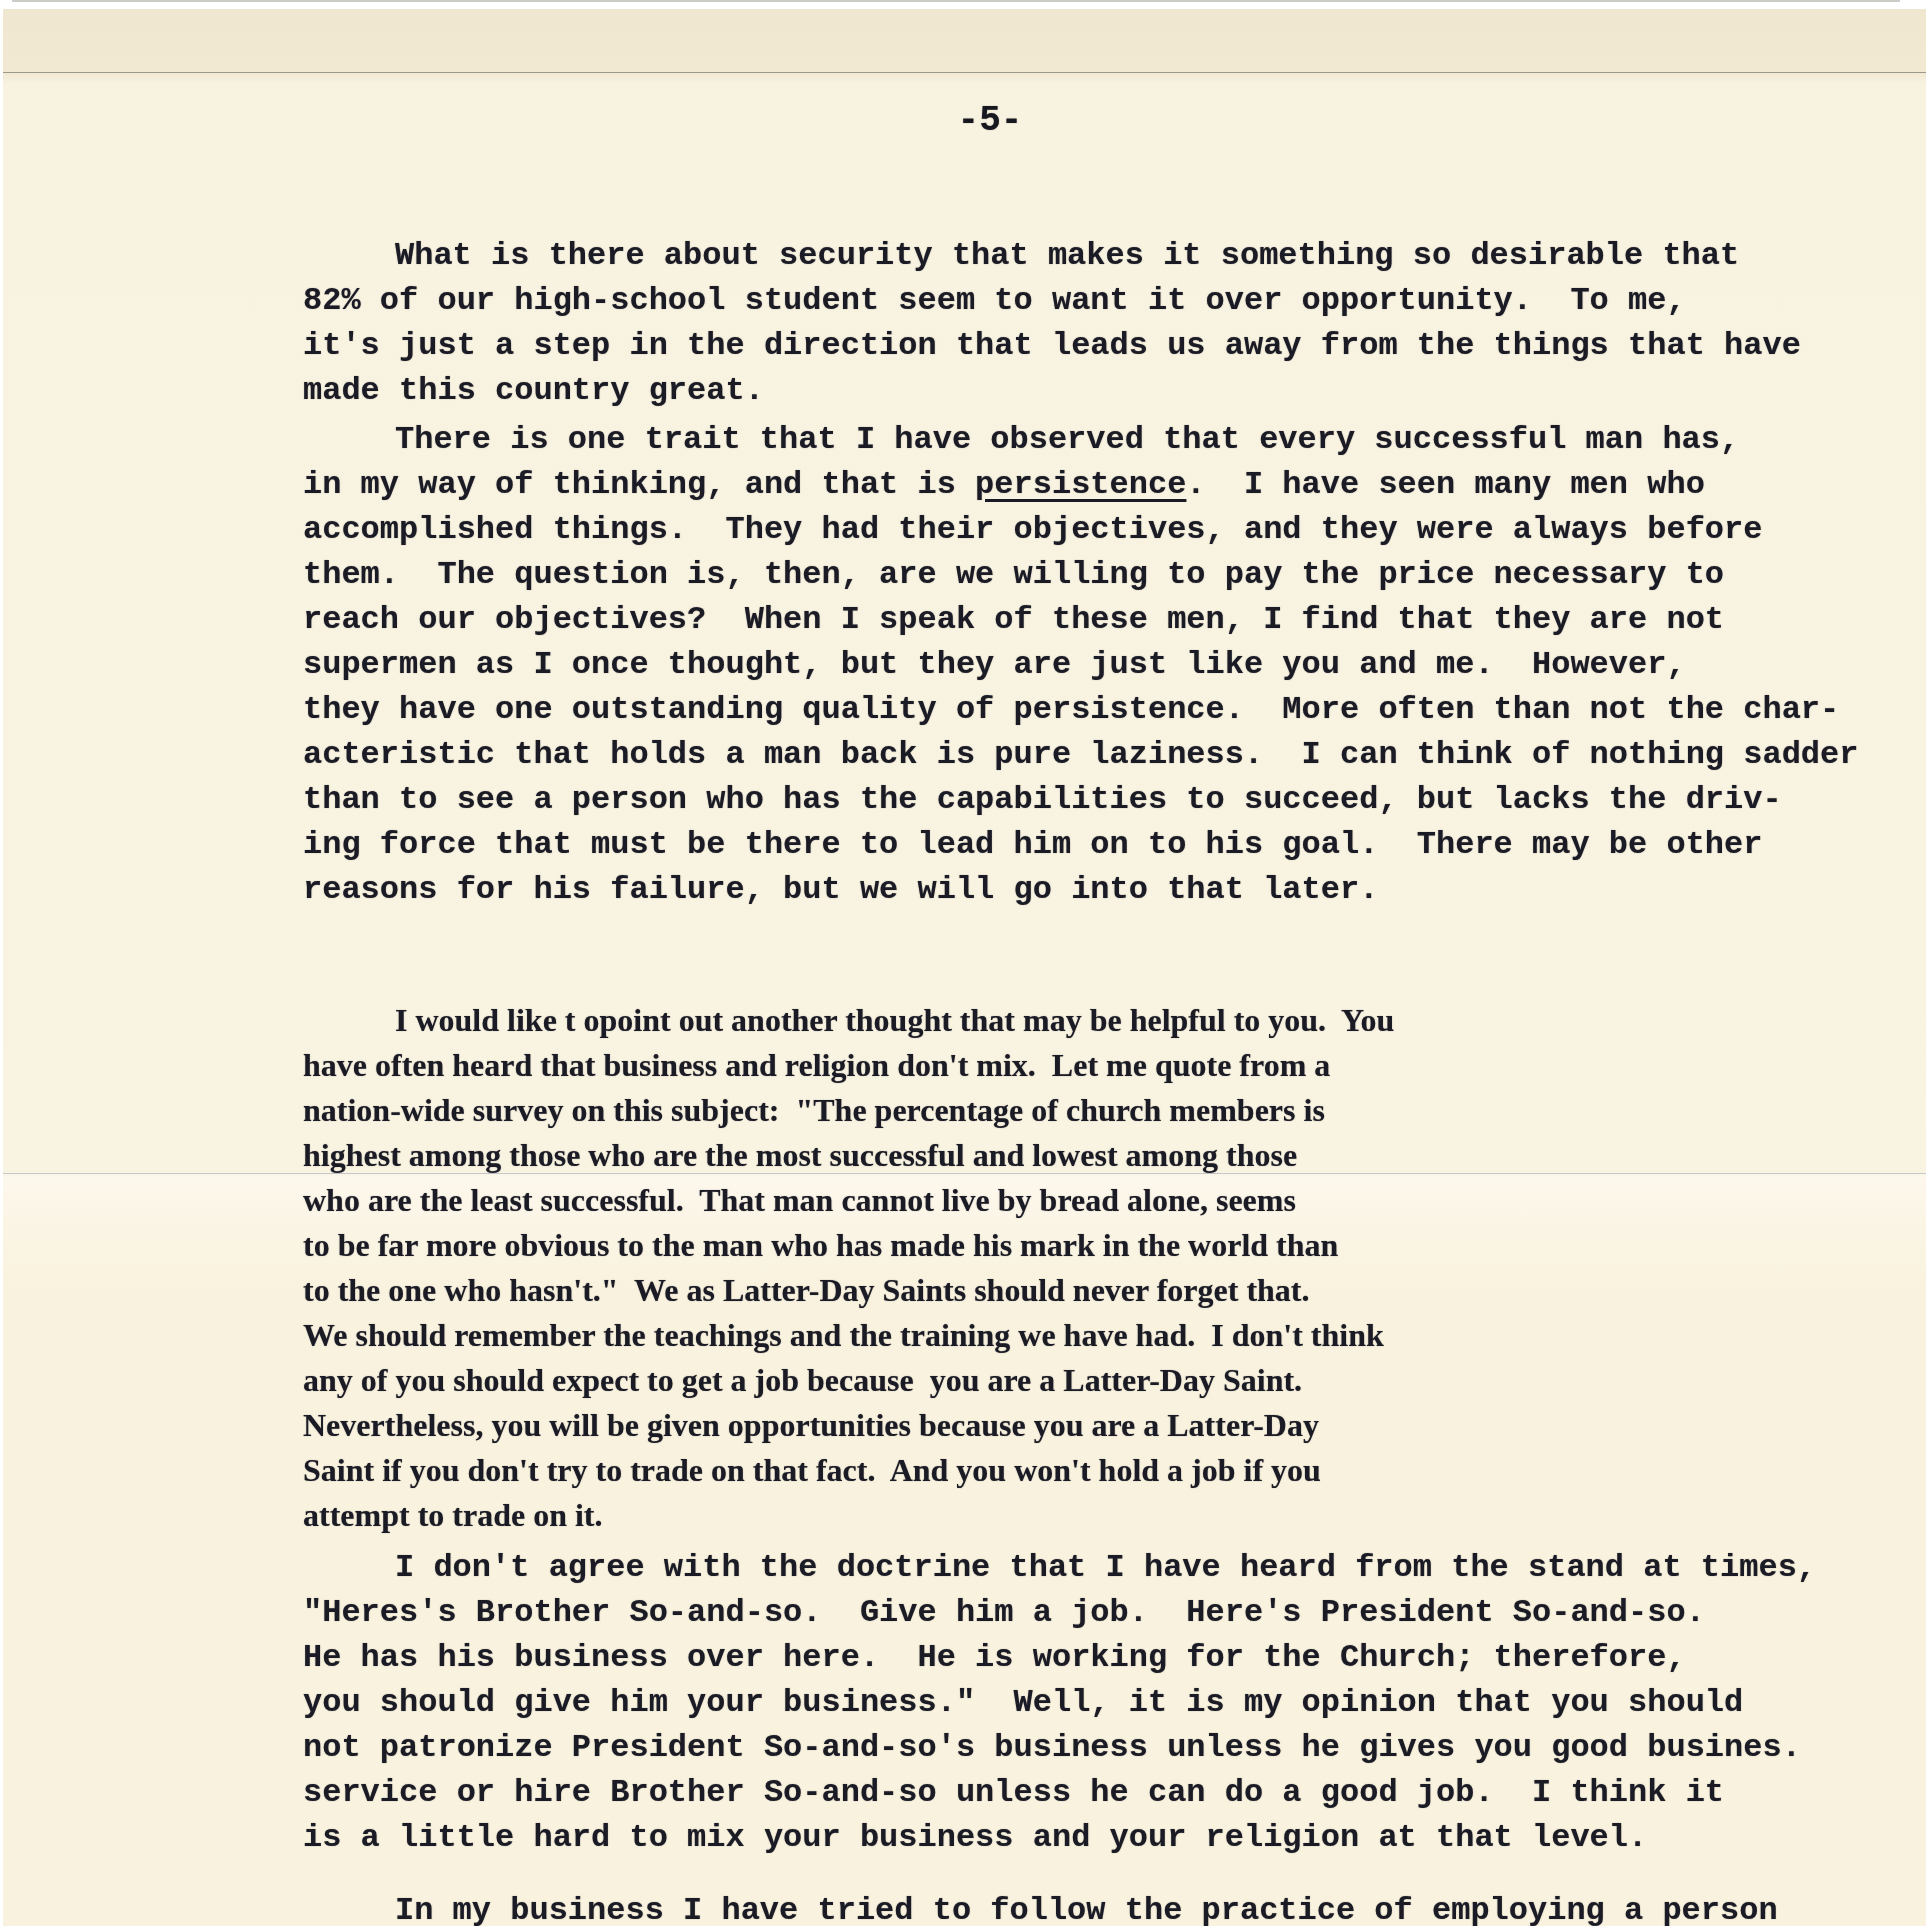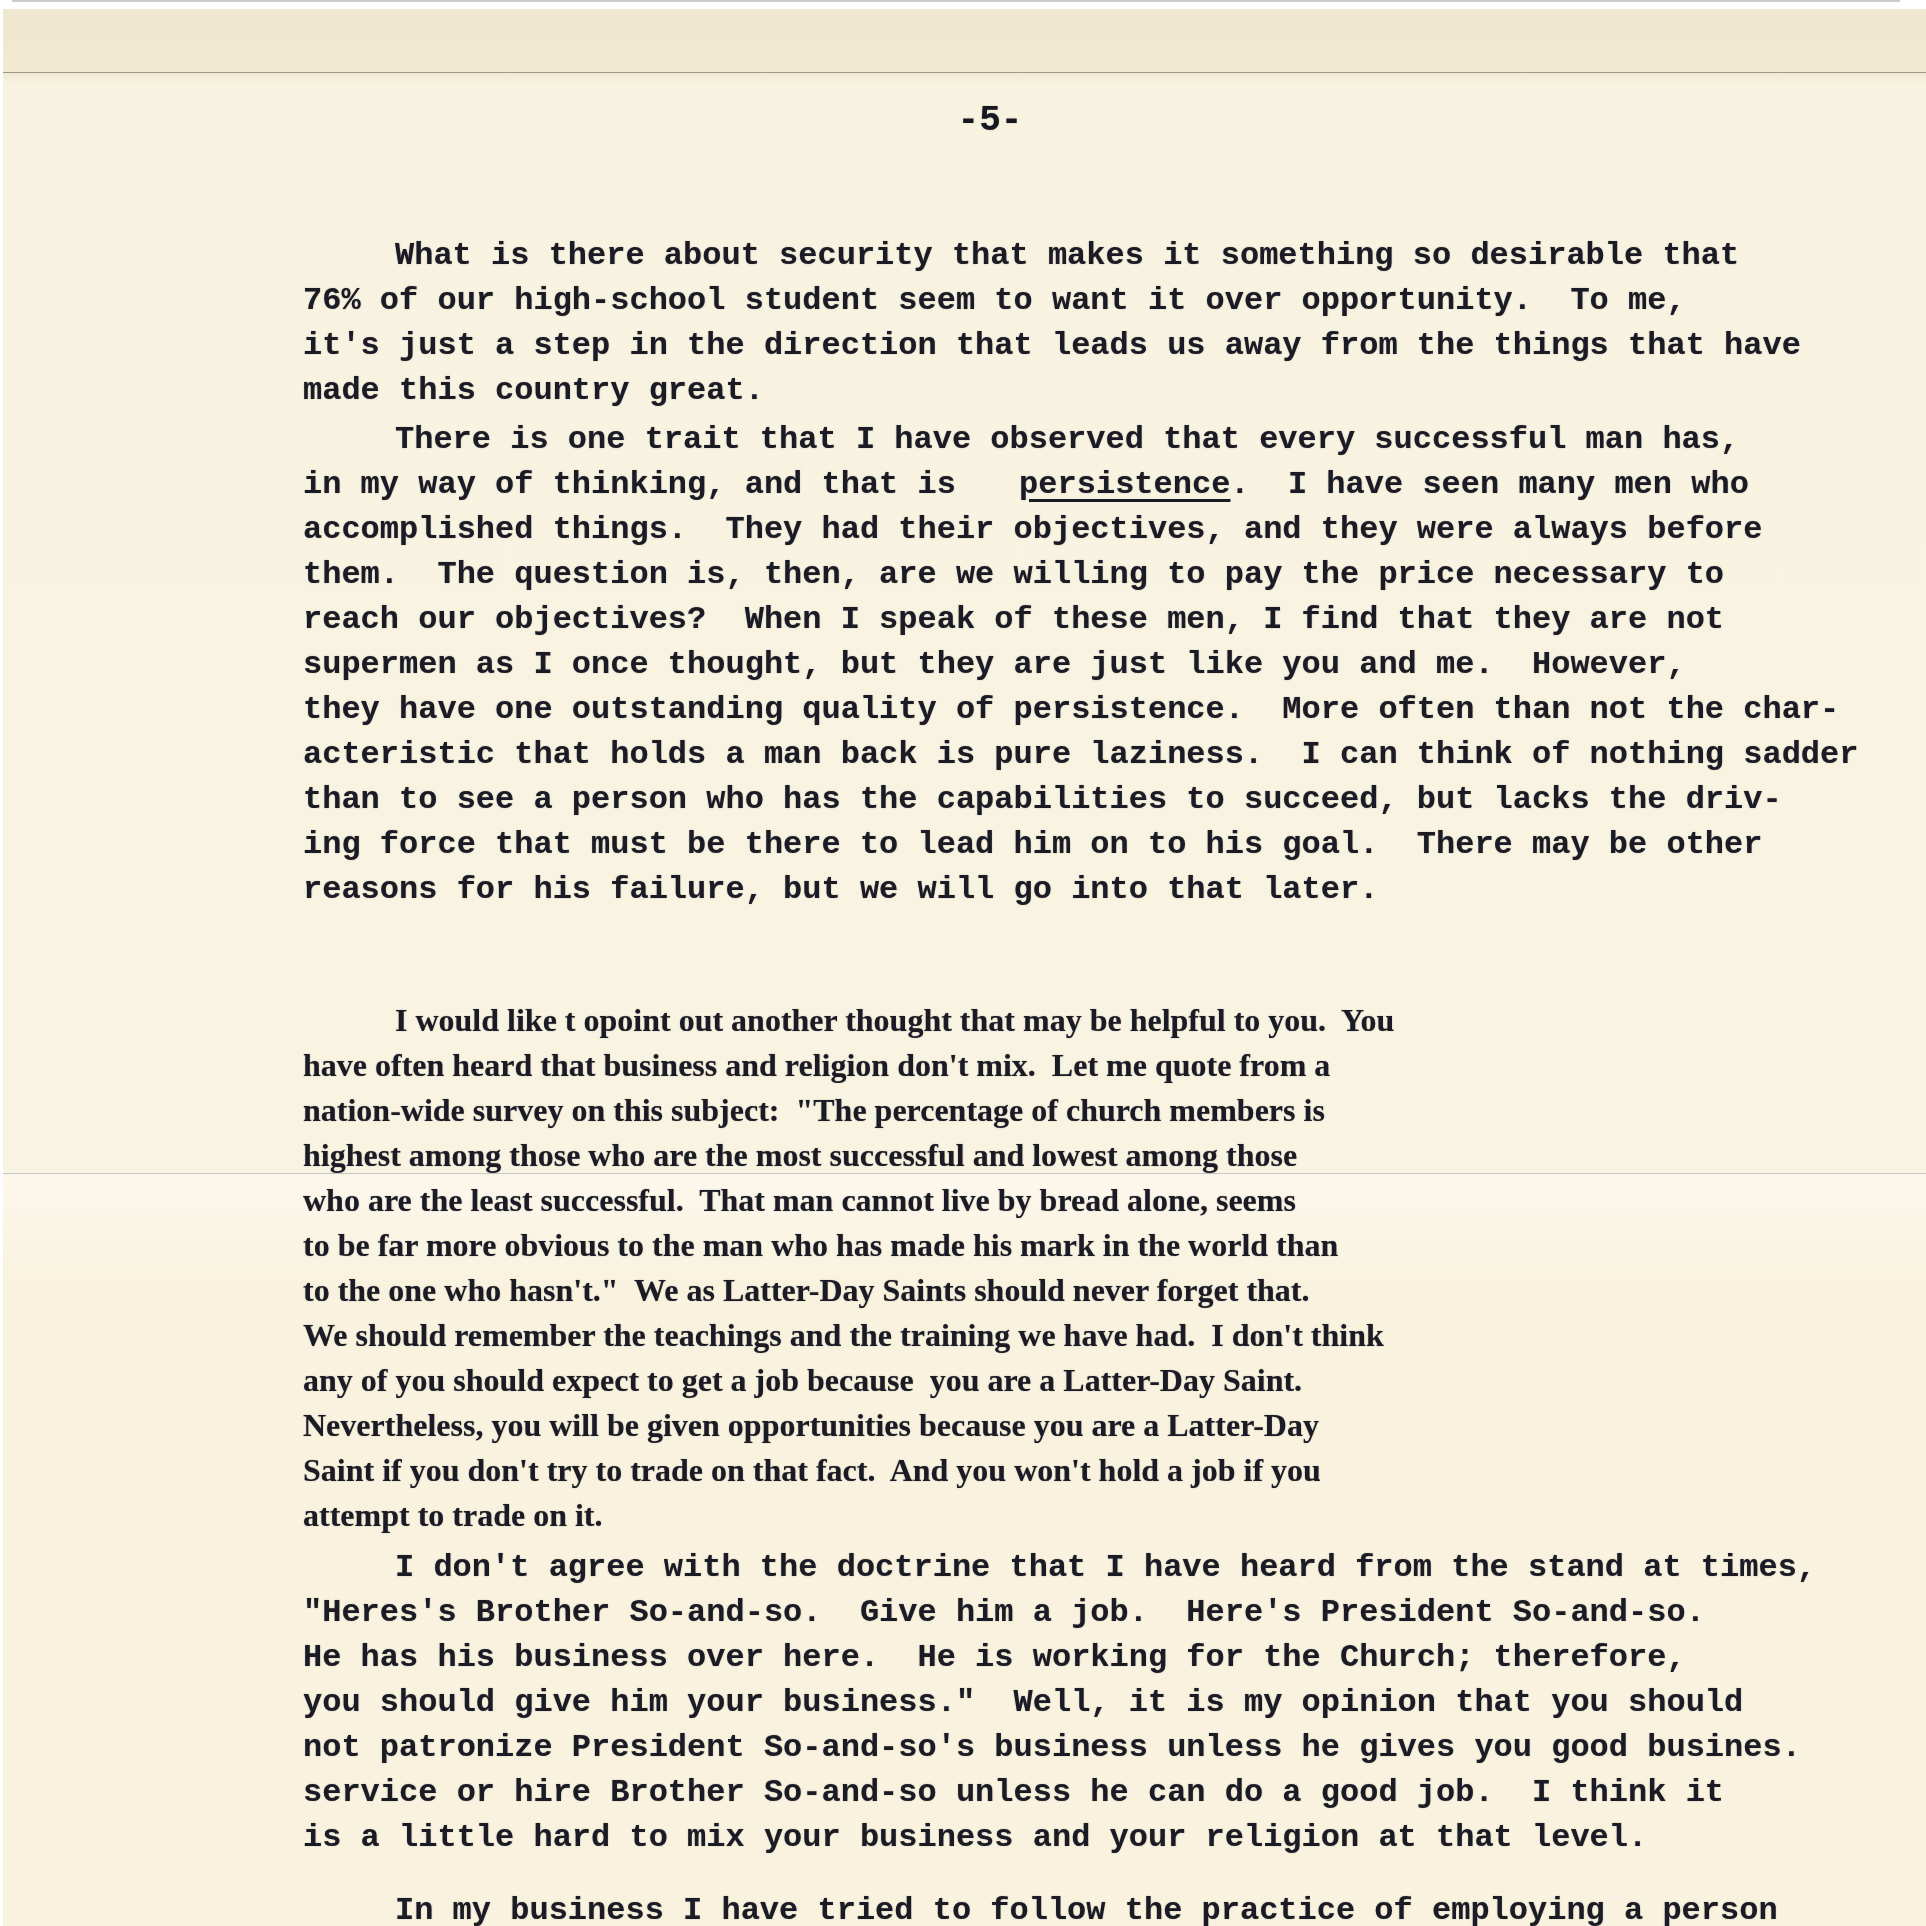--- a/index.html
+++ b/index.html
@@ -64,40 +64,39 @@
     font: 700 32px/45px "Liberation Mono", "DejaVu Sans Mono", monospace;
     color: #1b1b25;
     white-space: pre-wrap;
     text-indent: 92px;
     text-shadow: 0 0 1.2px rgba(27,27,37,0.42);
   }
   .para u {
     text-decoration-line: underline;
     text-decoration-thickness: 2.7px;
     text-underline-offset: 6.2px;
-    margin-left: 44px;
   }
   .p1 { top: 233px;  }
   .p2 { top: 417px; }
   .p3 { top: 998px; font-family: Liberation Serif, serif; }
   .p4 { top: 1545px; }
   .p5 { top: 1888px; }
 </style>
 </head>
 <body>
 
 <div class="paper"></div>
 <div class="scan-edge-top"></div>
 <div class="fold fold-1"></div>
 <div class="fold fold-2"></div>
 
 <div class="page-number">-5-</div>
 
 <div class="para p1">What is there about security that makes it something so desirable that
-76% of our high-school student seem to want it over opportunity.  To me,
+82% of our high-school student seem to want it over opportunity.  To me,
 it's just a step in the direction that leads us away from the things that have
 made this country great.</div>
 
 <div class="para p2">There is one trait that I have observed that every successful man has,
 in my way of thinking, and that is <u>persistence</u>.  I have seen many men who
 accomplished things.  They had their objectives, and they were always before
 them.  The question is, then, are we willing to pay the price necessary to
 reach our objectives?  When I speak of these men, I find that they are not
 supermen as I once thought, but they are just like you and me.  However,
 they have one outstanding quality of persistence.  More often than not the char-

